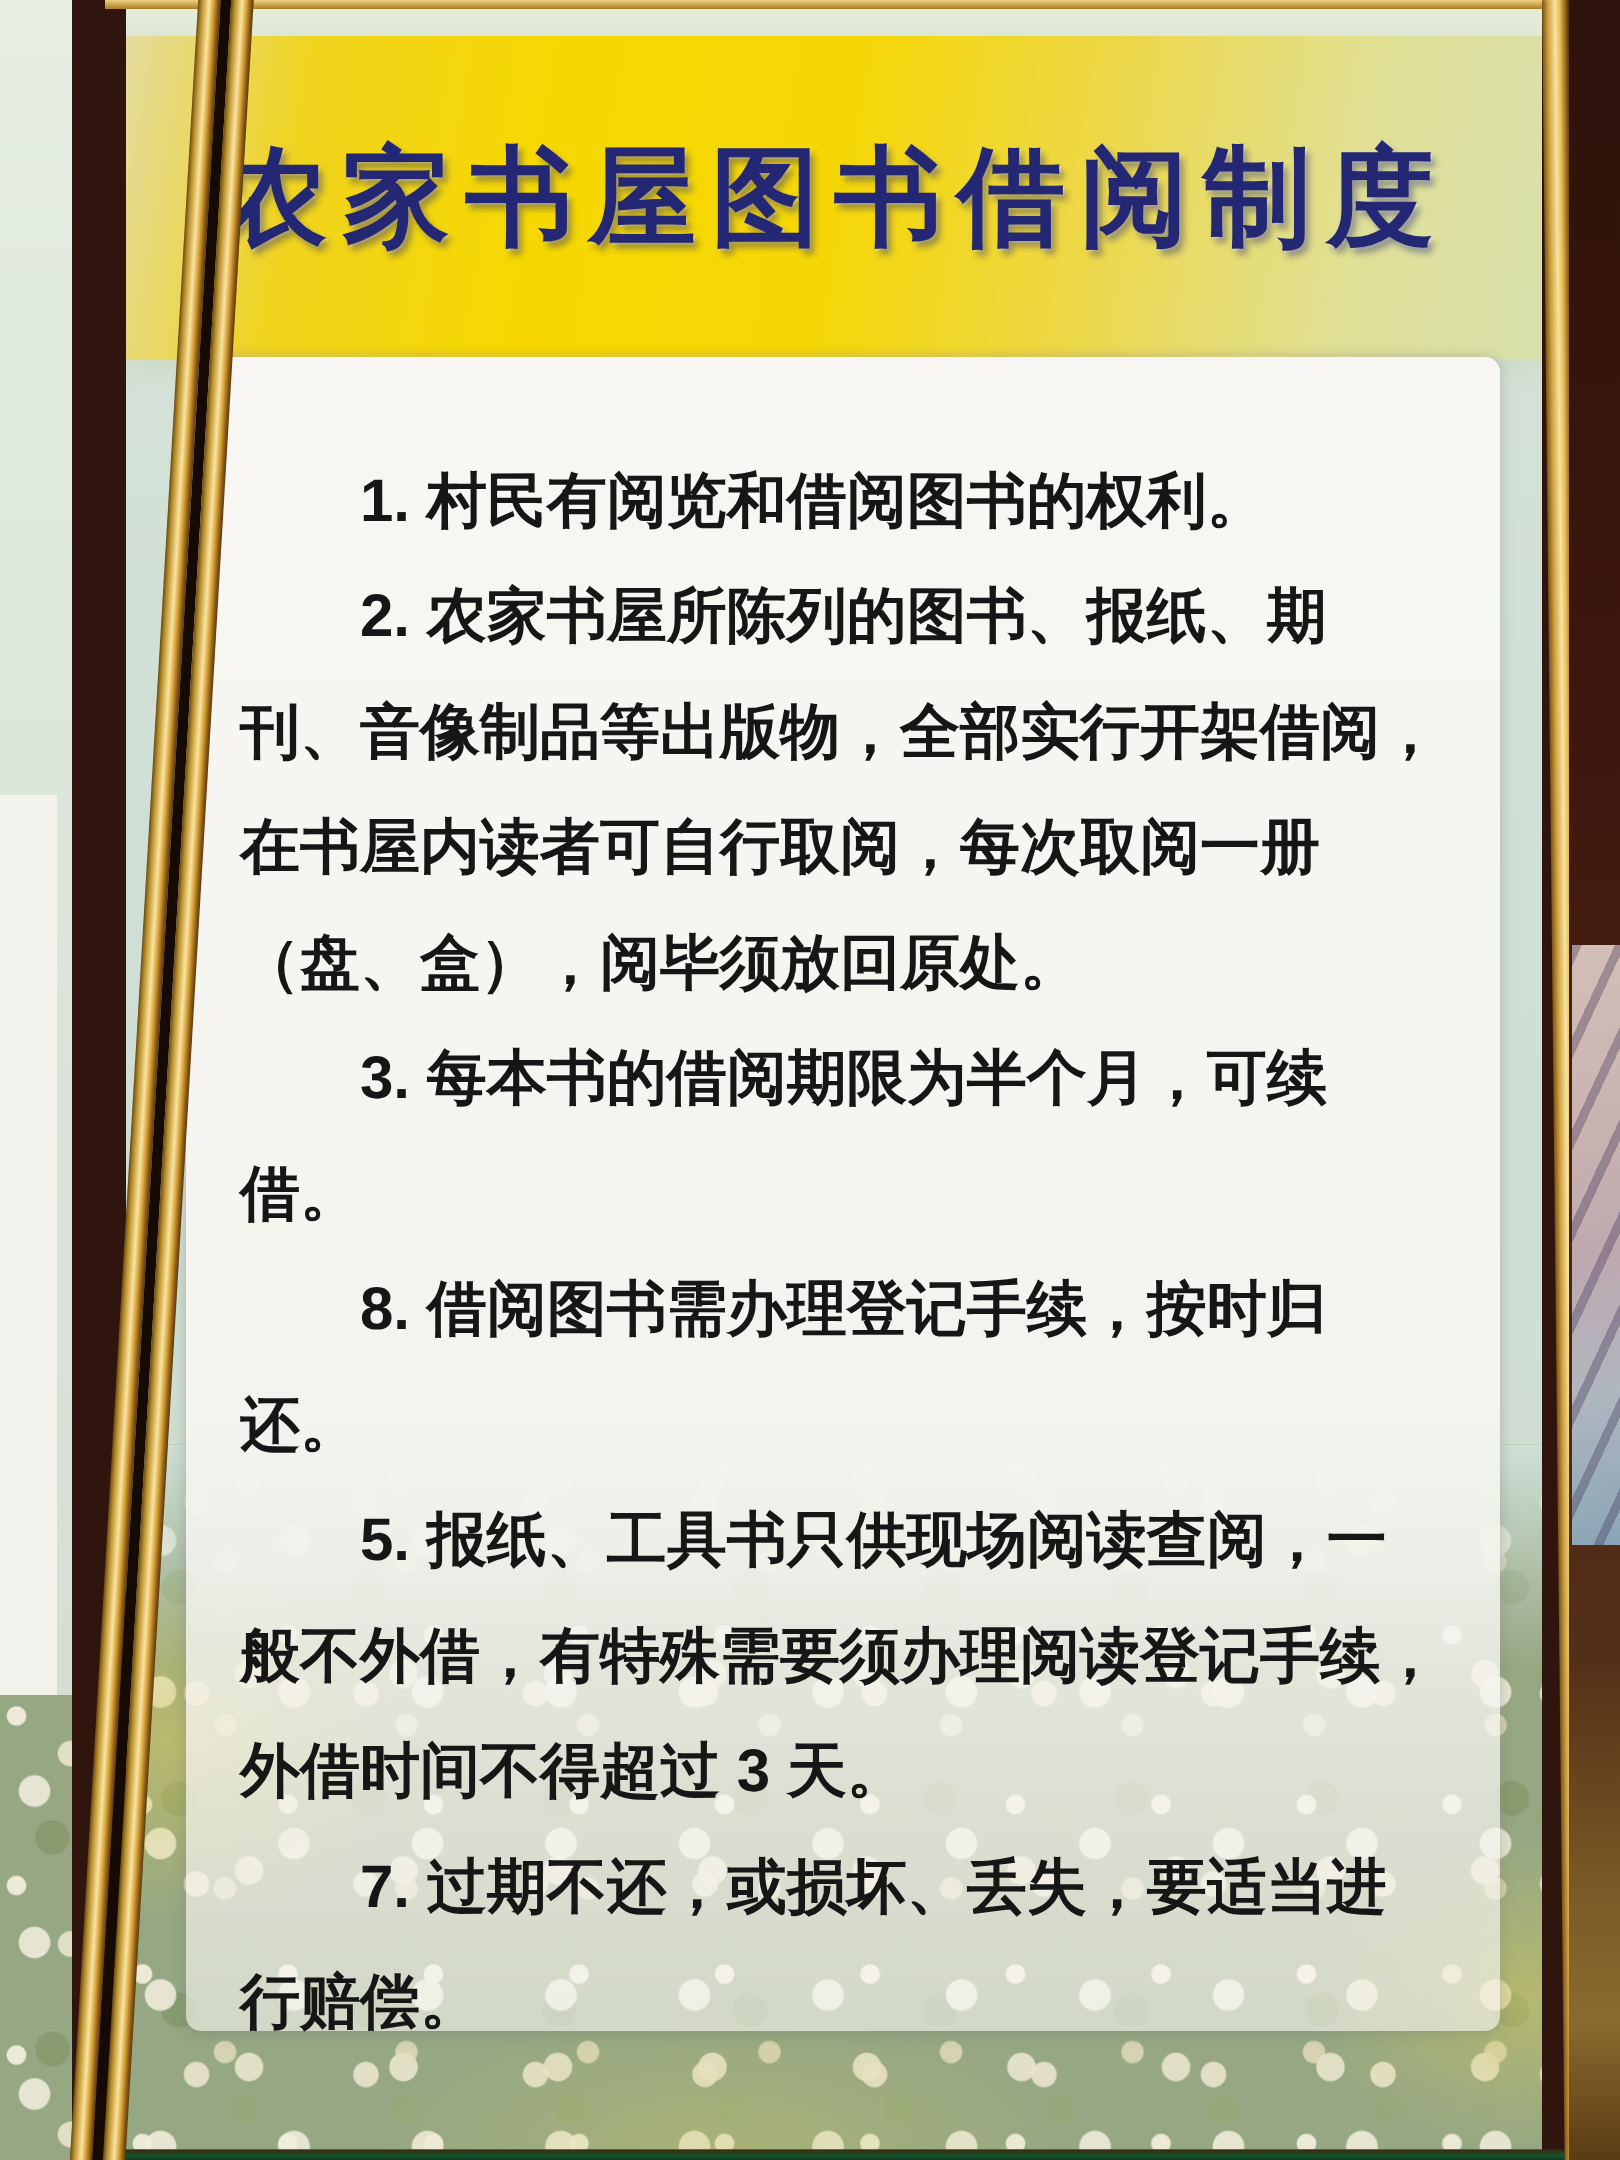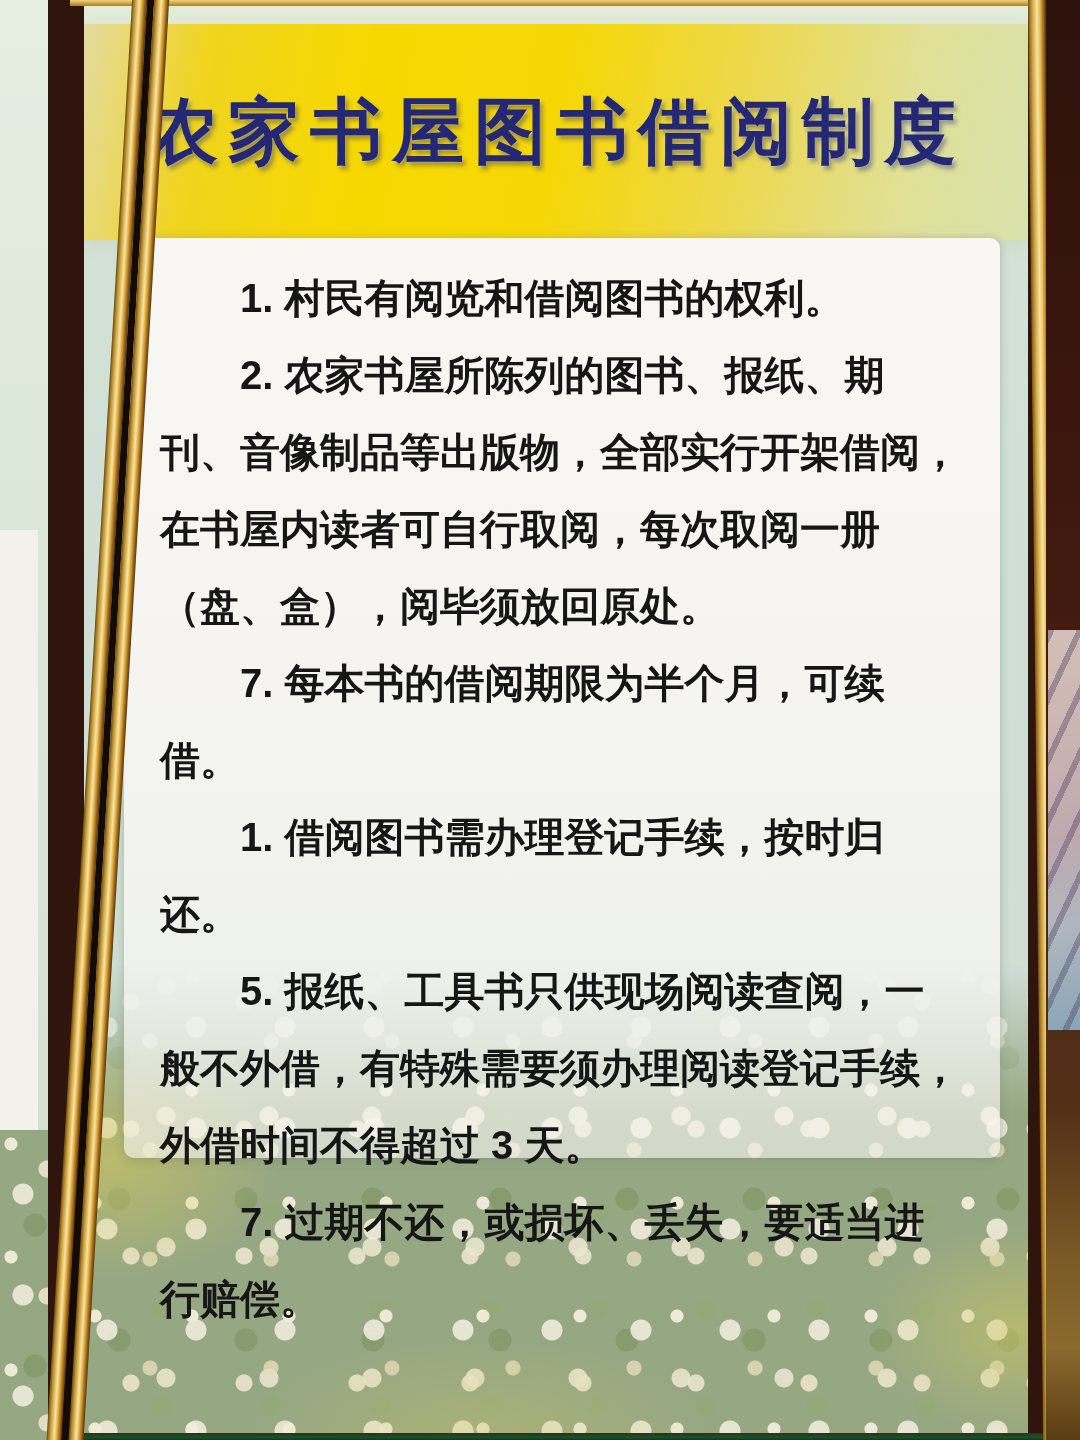--- a/index.html
+++ b/index.html
@@ -70,22 +70,22 @@
   .flower-field { position:absolute; left:0; right:0; bottom:0; height:470px; }
   .flower-field::before { content:""; position:absolute; left:0; right:0; top:0; height:150px;
     background:linear-gradient(180deg,#cfdfd6 0%, rgba(207,223,214,0) 100%); }
   .flower-field::after { content:""; position:absolute; inset:0;
     background:
       radial-gradient(ellipse 240px 170px at 3% 42%, rgba(216,202,92,.55), transparent 70%),
       radial-gradient(ellipse 210px 150px at 99% 78%, rgba(212,202,94,.50), transparent 70%),
       radial-gradient(ellipse 320px 130px at 42% 100%, rgba(204,197,98,.35), transparent 72%); }
 
   
-  .panel { position:absolute; left:40px; top:232px; width:876px; height:920px;
-    box-sizing:border-box; padding:22px 36px 0; border-radius:10px;
+  .panel { position:absolute; left:40px; top:232px; width:876px; height:1116px;
+    box-sizing:border-box; padding:58px 36px 0; border-radius:10px;
     background:linear-gradient(180deg, rgba(248,247,243,.99) 0%, rgba(246,245,241,.97) 50%,
                rgba(246,245,241,.88) 70%, rgba(247,246,242,.70) 88%, rgba(247,246,242,.62) 100%);
     box-shadow:0 2px 10px rgba(95,115,100,.30), 0 -2px 4px rgba(200,170,170,.25); }
   .rule { margin:0; text-indent:2em; font-size:40px; line-height:77px;
     color:#161616; font-weight:600; letter-spacing:0; }
 </style>
 </head>
 <body>
 
 <div class="photo">
@@ -98,22 +98,22 @@
   <div class="poster">
     <div class="flower-field"></div>
 
     <div class="title-band">
       <div class="poster-title">农家书屋图书借阅制度</div>
     </div>
 
     <div class="panel">
       <p class="rule">1. 村民有阅览和借阅图书的权利。</p>
       <p class="rule">2. 农家书屋所陈列的图书、报纸、期刊、音像制品等出版物，全部实行开架借阅，在书屋内读者可自行取阅，每次取阅一册（盘、盒），阅毕须放回原处。</p>
-      <p class="rule">7. 每本书的借阅期限为半个月，可续借。</p>
-      <p class="rule">1. 借阅图书需办理登记手续，按时归还。</p>
+      <p class="rule">3. 每本书的借阅期限为半个月，可续借。</p>
+      <p class="rule">8. 借阅图书需办理登记手续，按时归还。</p>
       <p class="rule">5. 报纸、工具书只供现场阅读查阅，一般不外借，有特殊需要须办理阅读登记手续，外借时间不得超过 3 天。</p>
       <p class="rule">7. 过期不还，或损坏、丢失，要适当进行赔偿。</p>
     </div>
   </div>
 
   <div class="rail-main-top gold-v"></div>
   <div class="rail-main-bottom"></div>
 
   <div class="left-rails">
     <div class="r1 gold-v"></div>

